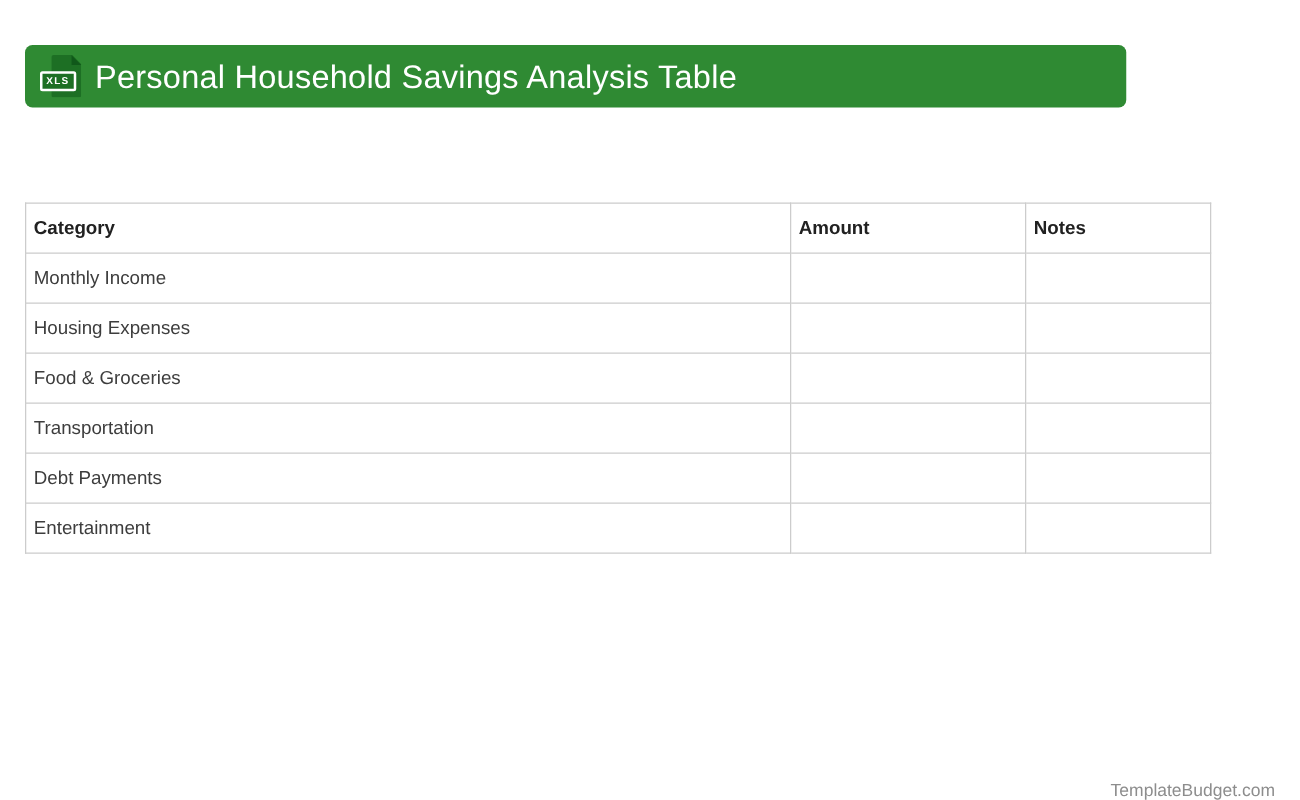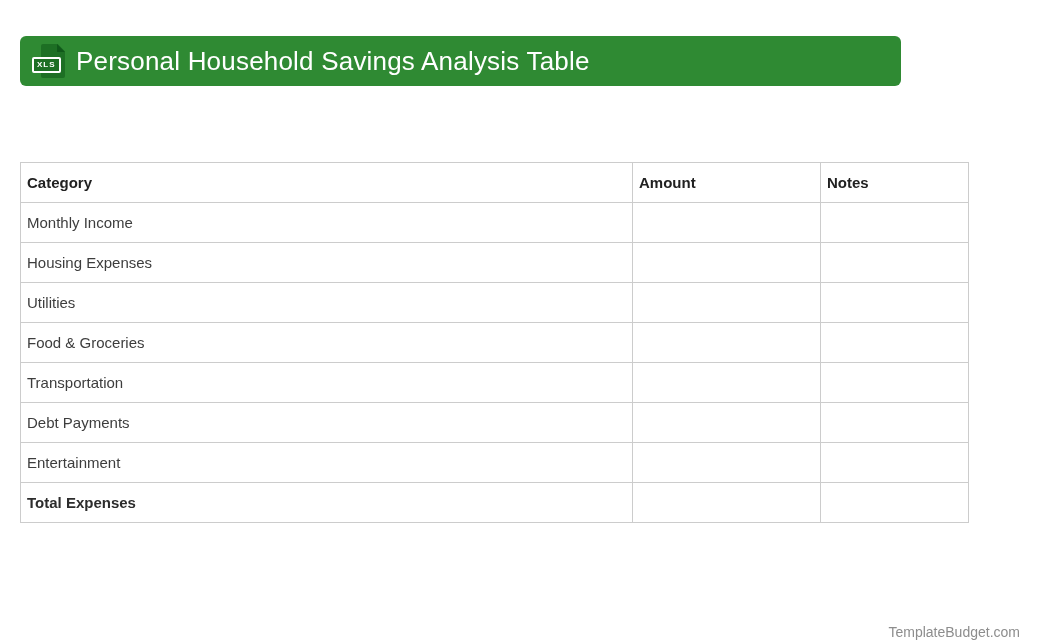--- a/index.html
+++ b/index.html
@@ -132,45 +132,35 @@
       <td>Monthly Income</td>
       <td></td>
       <td></td>
     </tr>
     <tr>
       <td>Housing Expenses</td>
       <td></td>
       <td></td>
     </tr>
     <tr>
-      <td>Utilities</td>
-      <td></td>
-      <td></td>
-    </tr>
-    <tr>
       <td>Food &amp; Groceries</td>
       <td></td>
       <td></td>
     </tr>
     <tr>
       <td>Transportation</td>
       <td></td>
       <td></td>
     </tr>
     <tr>
       <td>Debt Payments</td>
       <td></td>
       <td></td>
     </tr>
     <tr>
       <td>Entertainment</td>
       <td></td>
       <td></td>
     </tr>
-    <tr class="bold-row">
-      <td>Total Expenses</td>
-      <td></td>
-      <td></td>
-    </tr>
   </tbody>
 </table>
 
 <div class="footer-watermark">TemplateBudget.com</div>
 
 </body></html>

